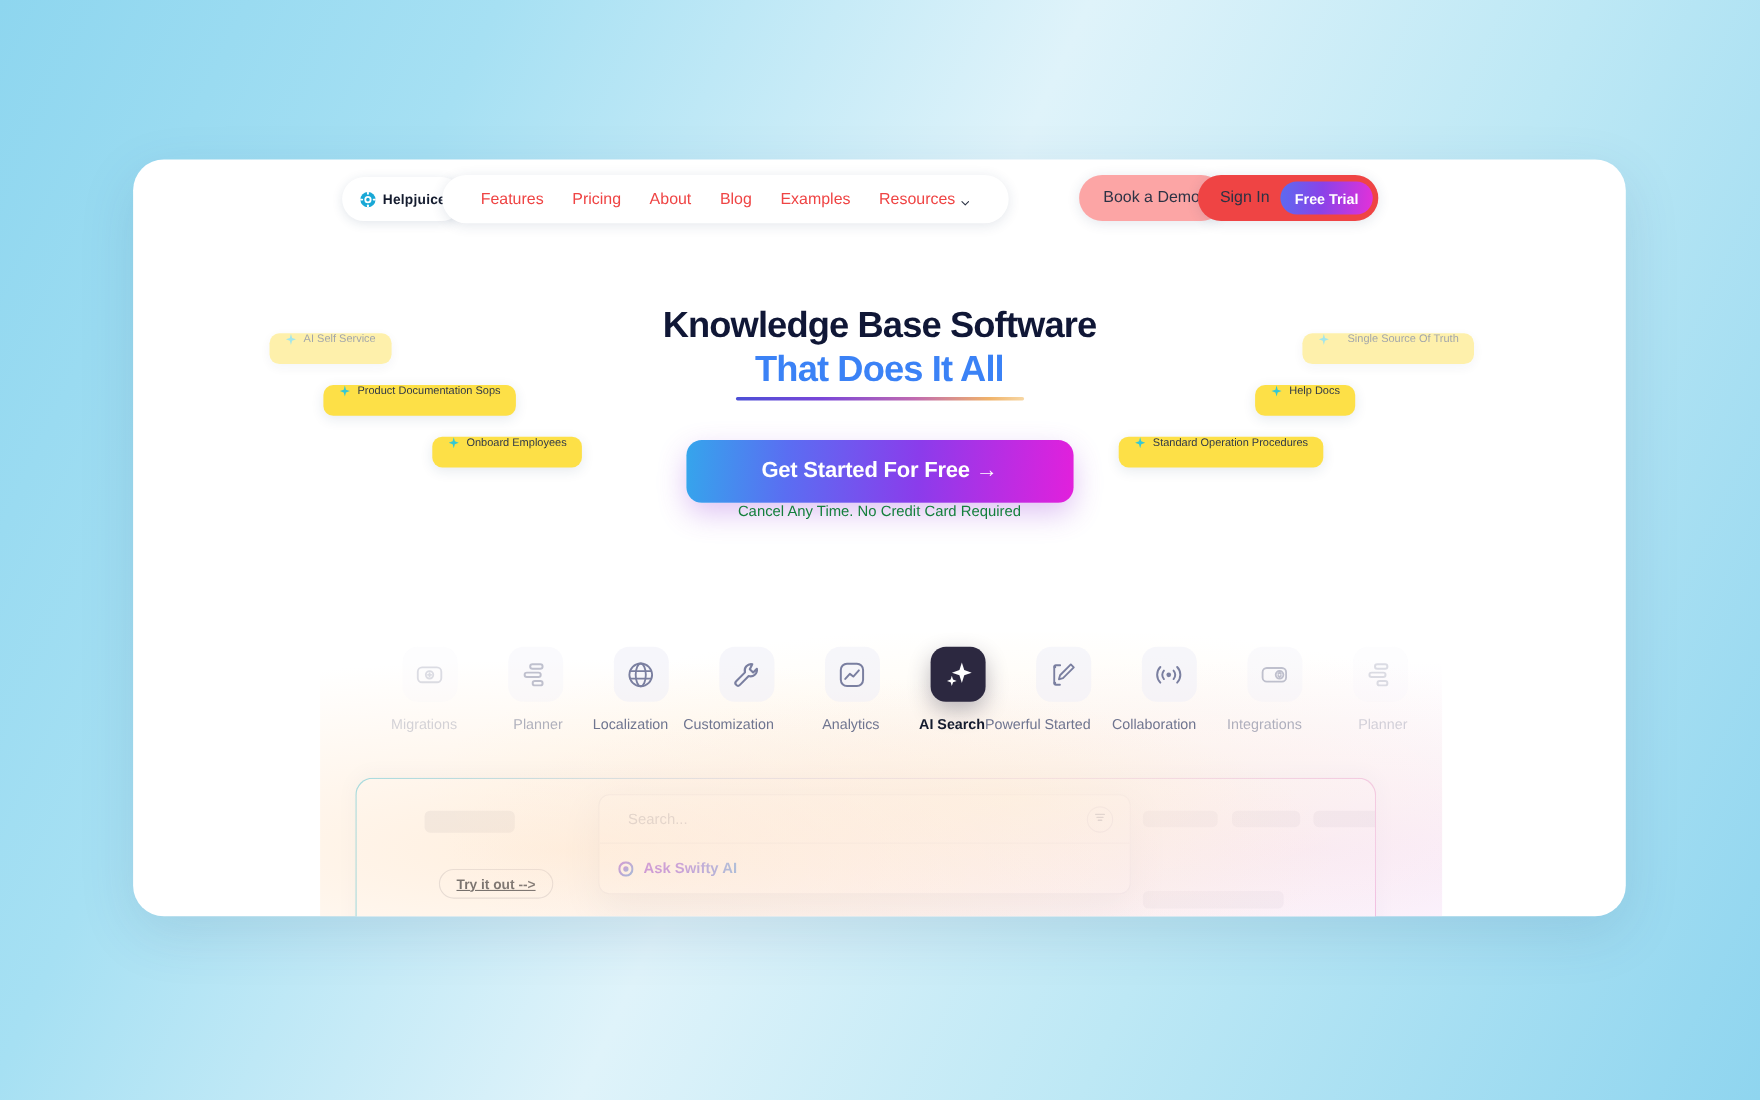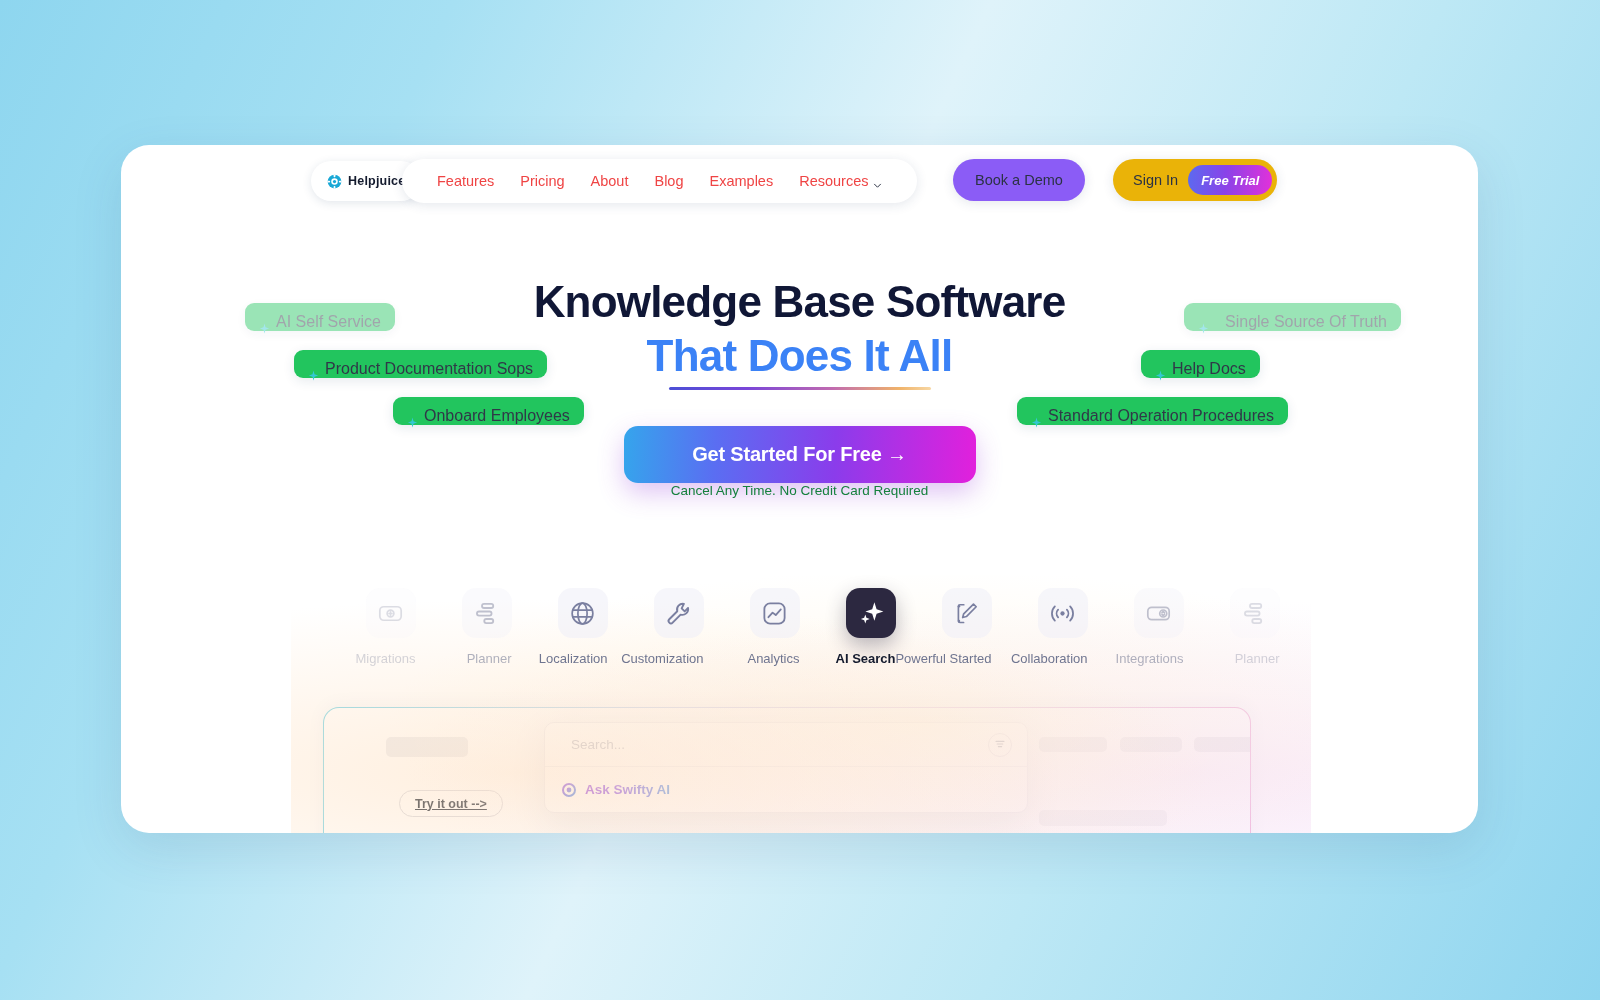--- a/index.html
+++ b/index.html
@@ -82,53 +82,53 @@
     color: #ef4444;
     padding: 0 13px;
     white-space: nowrap;
     display: flex; align-items: center; gap: 5px;
     cursor: pointer;
   }
   .chev { display: inline-block; width: 9px; height: 9px; }
 
   .demo-pill {
     position: absolute;
-    left: 832px; top: 3px;
+    left: 860px; top: 3px;
     height: 42px;
     display: flex; align-items: center; padding: 0 22px;
-    background: #8b5cf6; border-radius: 21px;
+    background: #fca5a5; border-radius: 21px;
     box-shadow: 0 2px 12px rgba(30,60,100,.12);
     font-size: 14.5px; color: #2b3244;
     white-space: nowrap; cursor: pointer;
   }
 
   .auth-pill {
     position: absolute;
-    left: 992px; top: 3px;
+    left: 968px; top: 3px;
     height: 42px;
     display: flex; align-items: center; gap: 10px;
     padding: 0 5px 0 20px;
-    background: #eab308; border-radius: 21px;
+    background: #ef4444; border-radius: 21px;
     box-shadow: 0 2px 12px rgba(30,60,100,.12);
   }
   .signin { font-size: 14.5px; color: #2b3244; white-space: nowrap; cursor: pointer; }
   .free-trial {
     height: 30px; display: flex; align-items: center;
     padding: 0 13px; border-radius: 15px;
     background: linear-gradient(95deg, #5b6bf0 0%, #8a42e8 45%, #e331d9 100%);
     color: #fff; font-size: 13px; font-weight: 700;
-    white-space: nowrap; cursor: pointer; font-style: italic;
+    white-space: nowrap; cursor: pointer;
   }
 
   
   .hero { position: absolute; left: 0; right: 0; top: 130px; }
 
   .headline {
     text-align: center;
-    font-size: 44px;
+    font-size: 33px;
     font-weight: 800;
     line-height: 1.22;
     letter-spacing: -.8px;
     color: #101736;
   }
   .headline .l2 { color: #3b82f6; margin-top: 33px; }
 
   .underline {
     width: 262px; height: 3px; margin: 5px auto 0;
     border-radius: 2px;
@@ -149,25 +149,25 @@
     font-family: "Liberation Sans", sans-serif;
   }
   .cta-note {
     text-align: center; margin-top: 0;
     font-size: 13.5px; color: #15803d;
   }
 
   
   .tag {
     position: absolute;
-    display: flex; align-items: flex-end; gap: 6px;
+    display: flex; align-items: flex-start; gap: 6px;
     height: 28px; padding: 0 14px;
-    background: #22c55e; border-radius: 9px;
+    background: #fde047; border-radius: 9px;
     box-shadow: 0 3px 12px rgba(30,60,100,.11);
-    font-size: 16px; color: #303848;
+    font-size: 10px; color: #303848;
     white-space: nowrap;
     z-index: 4;
   }
   .tag .spark { width: 11px; height: 11px; flex: 0 0 11px; }
   .tag.faded { opacity: .45; }
 
   .tag-a { left: 124px; top: 158px; }
   .tag-b { left: 173px; top: 205px; }
   .tag-c { left: 272px; top: 252px; }
   .tag-d { left: 1063px; top: 158px; gap: 16px; }

